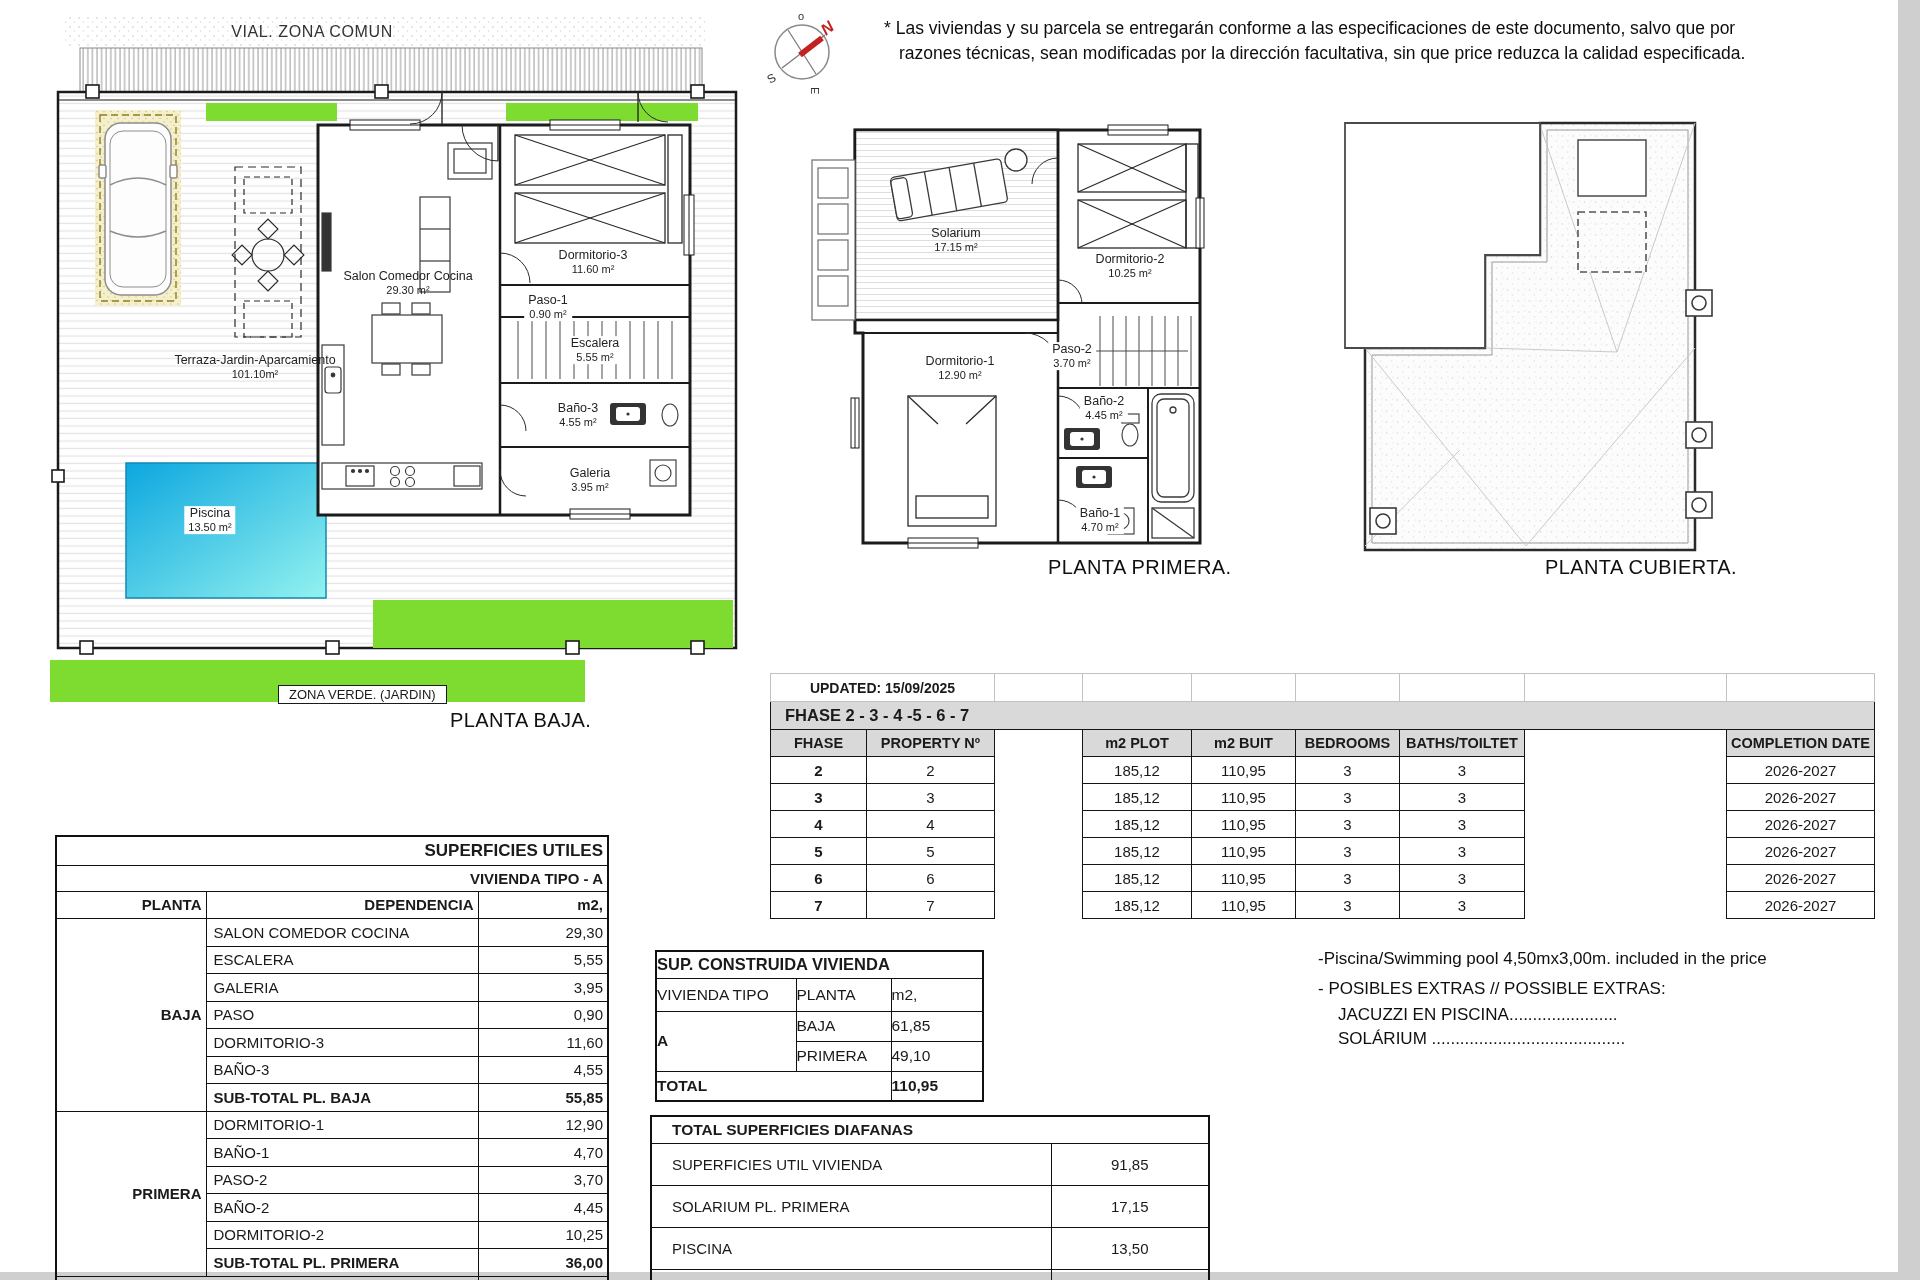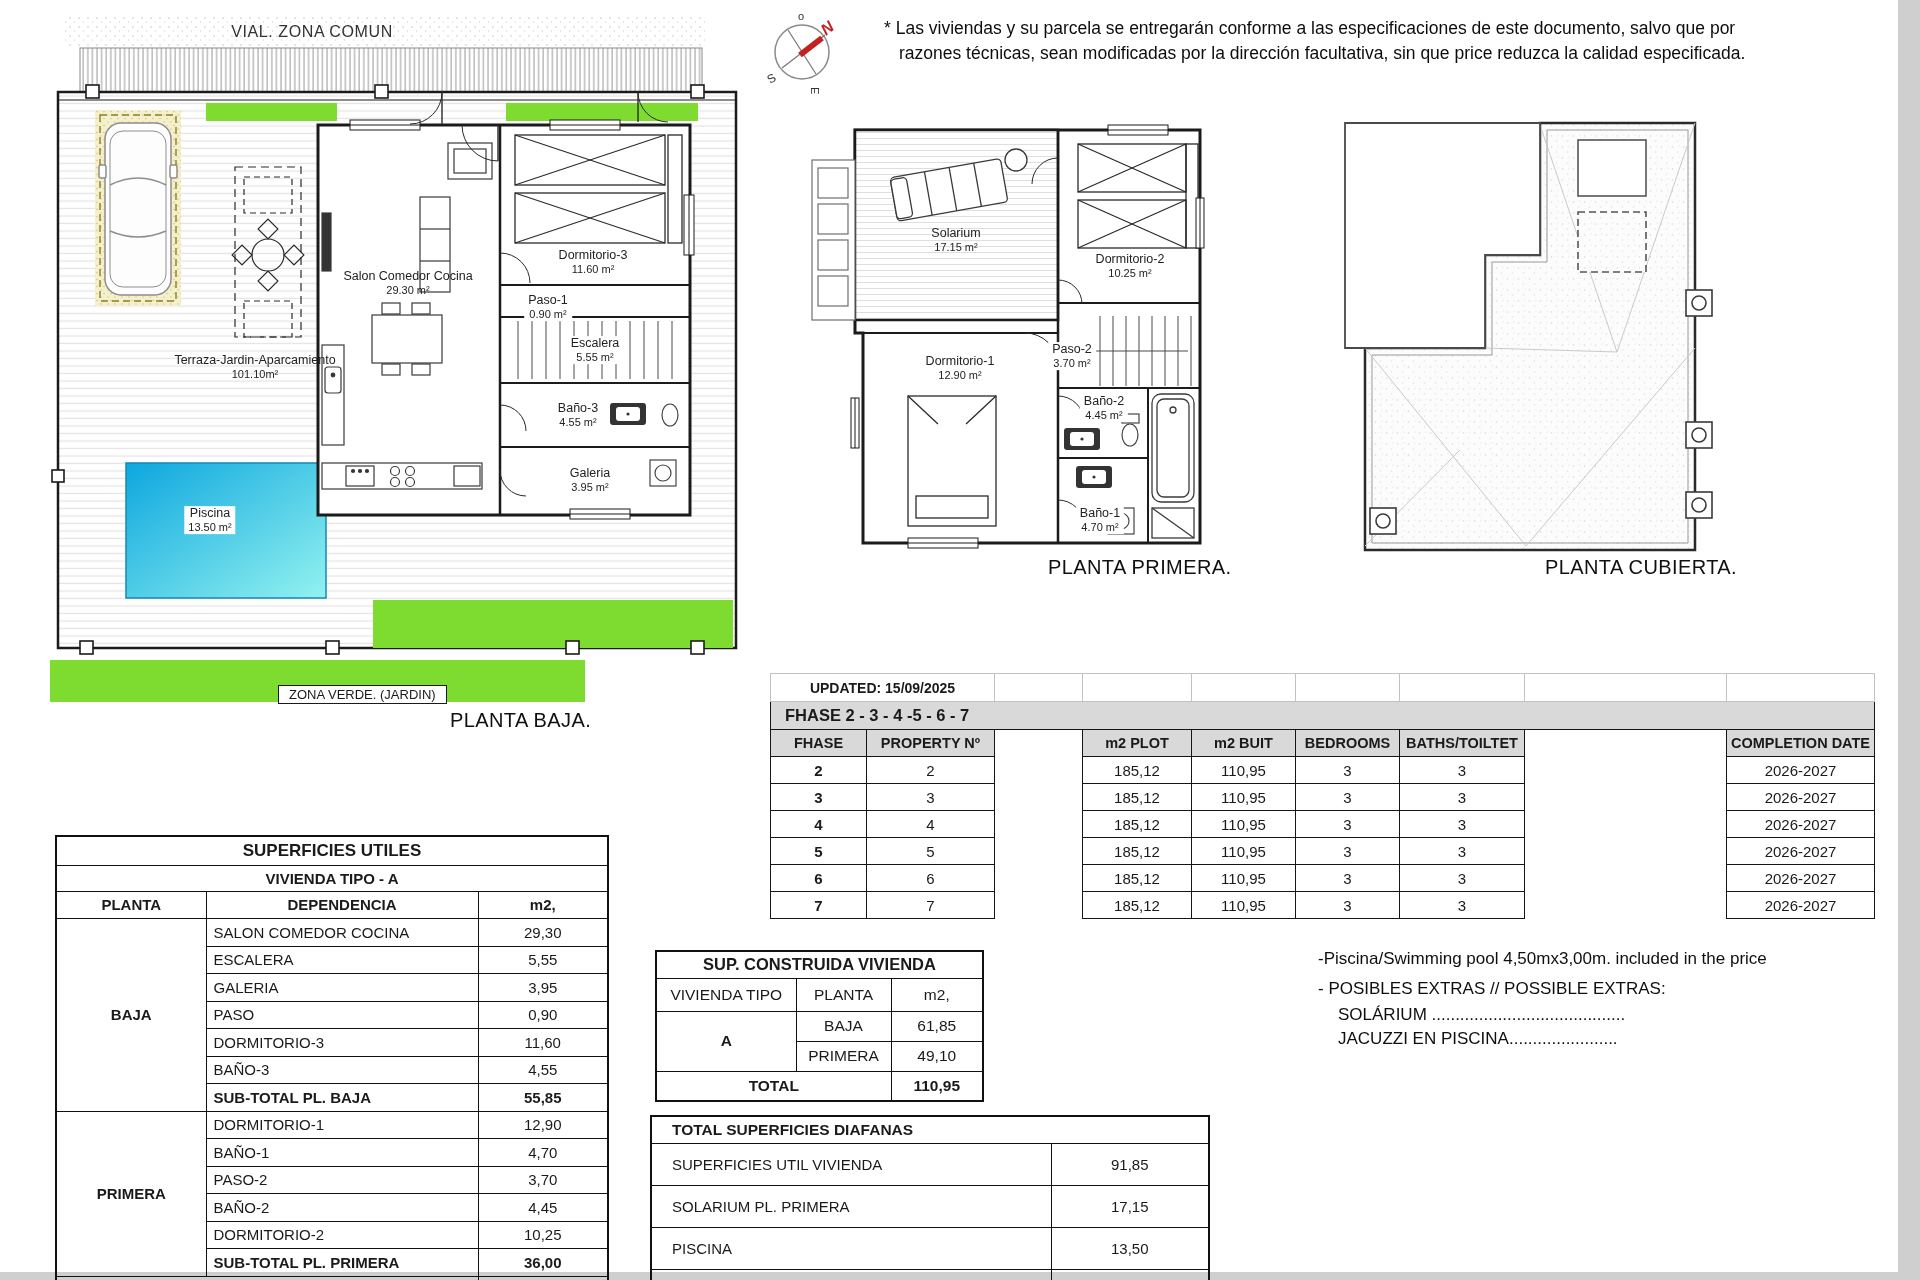--- a/index.html
+++ b/index.html
@@ -23,29 +23,29 @@
 .phases td{text-align:center;height:27px;padding:0}
 .phases .upd{border:1px solid #c2c2c2;font-weight:bold;font-size:14px;height:28px}
 .phases .upde{border:1px solid #c2c2c2}
 .phases .band{background:#d9d9d9;border:1.7px solid #151515;font-weight:bold;font-size:16.5px;text-align:left;padding-left:14px;height:28px}
 .phases .b{border:1.6px solid #151515}
 .phases .hd{background:#d9d9d9;font-weight:bold;font-size:14.5px}
 .phases .fh{font-weight:bold}
 .phases .gap{background:#fff}
 
 .sup{position:absolute;left:55px;top:835px;width:552px;font-size:15px;border:2.5px solid #111}
-.sup td{border:1.4px solid #111;height:27.5px;text-align:center;padding:0 4px}
+.sup td{border:1.4px solid #111;height:27.5px;text-align:right;padding:0 4px}
 .sup .ttl{font-weight:bold;font-size:17px;height:29px}
 .sup .sub{font-weight:bold;font-size:15px;height:26px}
 .sup .hd{font-weight:bold}
 .sup .dep{text-align:left;padding-left:7px}
 .sup .bold{font-weight:bold}
 
 .cons{position:absolute;left:655px;top:950px;width:327px;font-size:15.5px;border:2.5px solid #111}
-.cons td{border:1.5px solid #111;text-align:center;height:30px}
+.cons td{border:1.5px solid #111;height:30px}
 .cons .ttl{font-weight:bold;font-size:16.5px;height:27px}
 .cons .hd{font-weight:normal;height:33px}
 .cons .bold{font-weight:bold}
 
 .diaf{position:absolute;left:650px;top:1115px;width:558px;font-size:15px;border:2.5px solid #111}
 .diaf td{border:1.4px solid #111;height:26px;padding:0 20px}
 .diaf .ttl{font-weight:bold;font-size:15.5px;height:27px}
 .diaf .val{text-align:center;padding:12px}
 .diaf .tot{font-weight:bold;text-align:center}
 
@@ -678,15 +678,15 @@
   <tr>
     <td class="tot">TOTAL SUPERFICIES DIAFANAS</td>
     <td class="tot val">223,60</td>
   </tr>
 </tbody>
   </table>
 
 <div class="notes">
   <div class="n1">-Piscina/Swimming pool 4,50mx3,00m. included in the price</div>
   <div class="n2">- POSIBLES EXTRAS // POSSIBLE EXTRAS:</div>
+  <div class="ind">JACUZZI EN PISCINA.......................</div>
   <div class="ind">SOLÁRIUM .........................................</div>
-  <div class="ind">JACUZZI EN PISCINA.......................</div>
 </div>
 
 </body></html>

